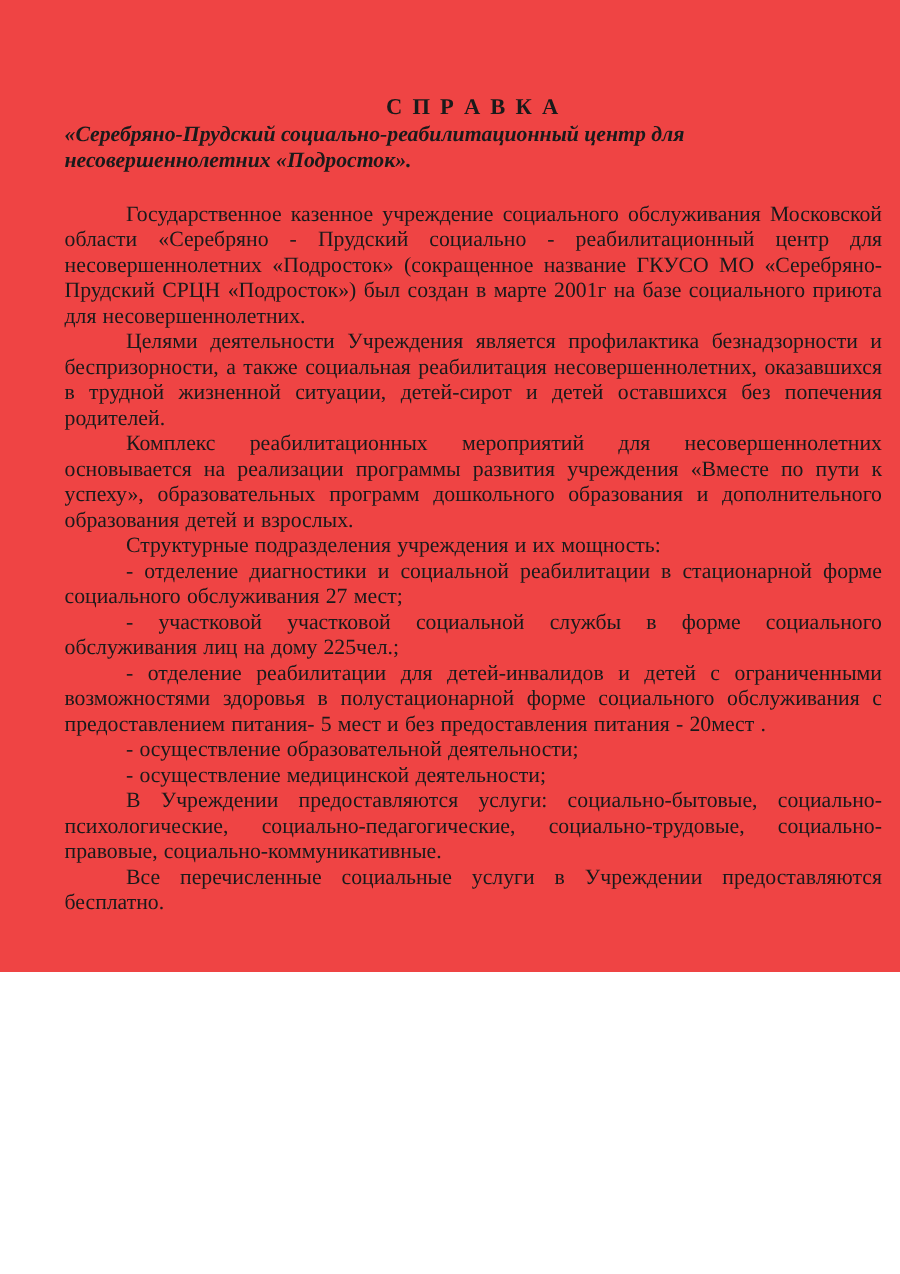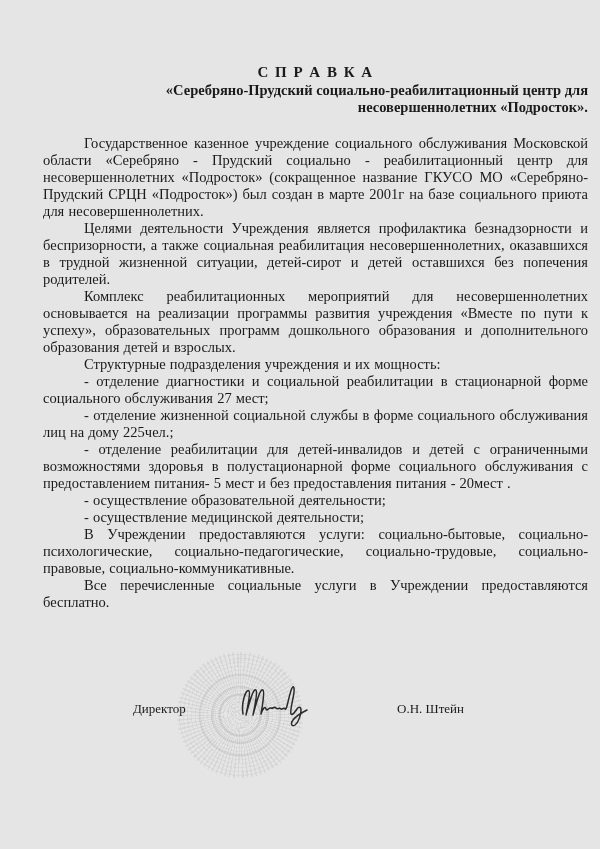--- a/index.html
+++ b/index.html
@@ -4,46 +4,47 @@
 <style>
   html, body { margin: 0; padding: 0; }
   body {
     width: 600px; height: 849px;
     background: #ffffff;
     font-family: "Liberation Serif", serif;
     color: #1a1a1a;
   }
   .page {
     position: relative;
-    width: 600px; height: 849px;
-    background: #e5e5e5;
+    width: 600px; height: 648px;
+    background: #ef4444;
     overflow: hidden;
   }
   .content {
     position: absolute;
     left: 43px; top: 63px;
     width: 545px;
     font-size: 14.5px;
     line-height: 17px;
     text-align: justify;
   }
   .doc-title {
     margin: 0;
     text-align: center;
     font-size: 15px;
     font-weight: bold;
     letter-spacing: 1.5px;
     line-height: 19px;
   }
   .doc-subtitle {
     margin: 0 auto;
-    text-align: right;
+    text-align: left;
     font-weight: bold;
     font-size: 14.5px;
     line-height: 17px;
+    font-style: italic;
   }
   .doc-body { margin-top: 19px; }
   .doc-body p {
     margin: 0;
     text-indent: 41px;
     word-spacing: 0.5px;
   }
   
   .sig-role {
     position: absolute;
@@ -96,21 +97,21 @@
         <p>Государственное казенное учреждение социального обслуживания Московской области «Серебряно - Прудский социально - реабилитационный центр для несовершеннолетних «Подросток» (сокращенное название ГКУСО МО «Серебряно-Прудский СРЦН «Подросток») был создан в марте 2001г на базе социального приюта для несовершеннолетних.</p>
 
         <p>Целями деятельности Учреждения является профилактика безнадзорности и беспризорности, а также социальная реабилитация несовершеннолетних, оказавшихся в трудной жизненной ситуации, детей-сирот и детей оставшихся без попечения родителей.</p>
 
         <p>Комплекс реабилитационных мероприятий для несовершеннолетних основывается на реализации программы развития учреждения «Вместе по пути к успеху», образовательных программ дошкольного образования и дополнительного образования детей и взрослых.</p>
 
         <p>Структурные подразделения учреждения и их мощность:</p>
 
         <p>- отделение диагностики и социальной реабилитации в стационарной форме социального обслуживания 27 мест;</p>
 
-        <p>- отделение жизненной социальной службы в форме социального обслуживания лиц на дому 225чел.;</p>
+        <p>- участковой участковой социальной службы в форме социального обслуживания лиц на дому 225чел.;</p>
 
         <p>- отделение реабилитации для детей-инвалидов и детей с ограниченными возможностями здоровья в полустационарной форме социального обслуживания с предоставлением питания- 5 мест и без предоставления питания - 20мест .</p>
 
 
         <p>- осуществление образовательной деятельности;</p>
 
         <p>- осуществление медицинской деятельности;</p>
 
 
         <p>В Учреждении предоставляются услуги: социально-бытовые, социально-психологические, социально-педагогические, социально-трудовые, социально-правовые, социально-коммуникативные.</p>

